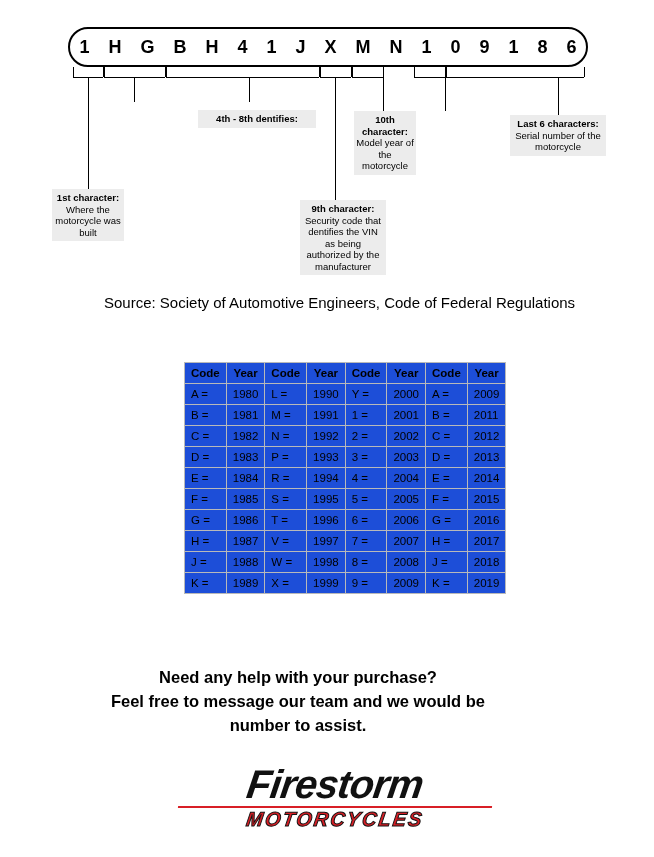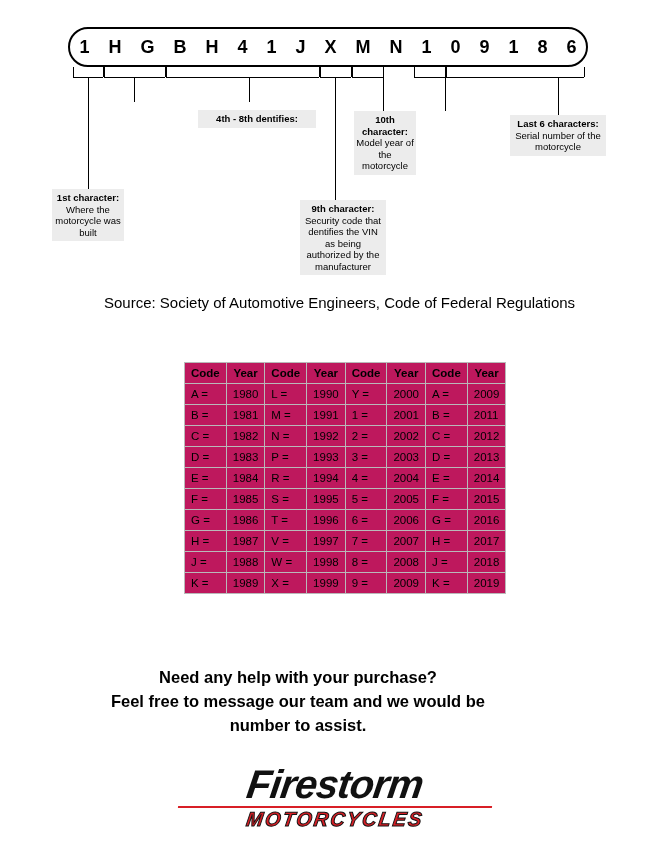--- a/index.html
+++ b/index.html
@@ -81,21 +81,21 @@
   }
 
   
   #year-table-wrap {
     position: absolute;
     left: 184px;
     top: 362px;
   }
   table.year-table {
     border-collapse: collapse;
-    background: #be185d;
+    background: #1d4ed8;
     font-size: 11.5px;
   }
   table.year-table th,
   table.year-table td {
     border: 1px solid #b9b9b9;
     padding: 4px 6px;
     text-align: left;
     font-weight: normal;
     height: 18px;
     box-sizing: border-box;

